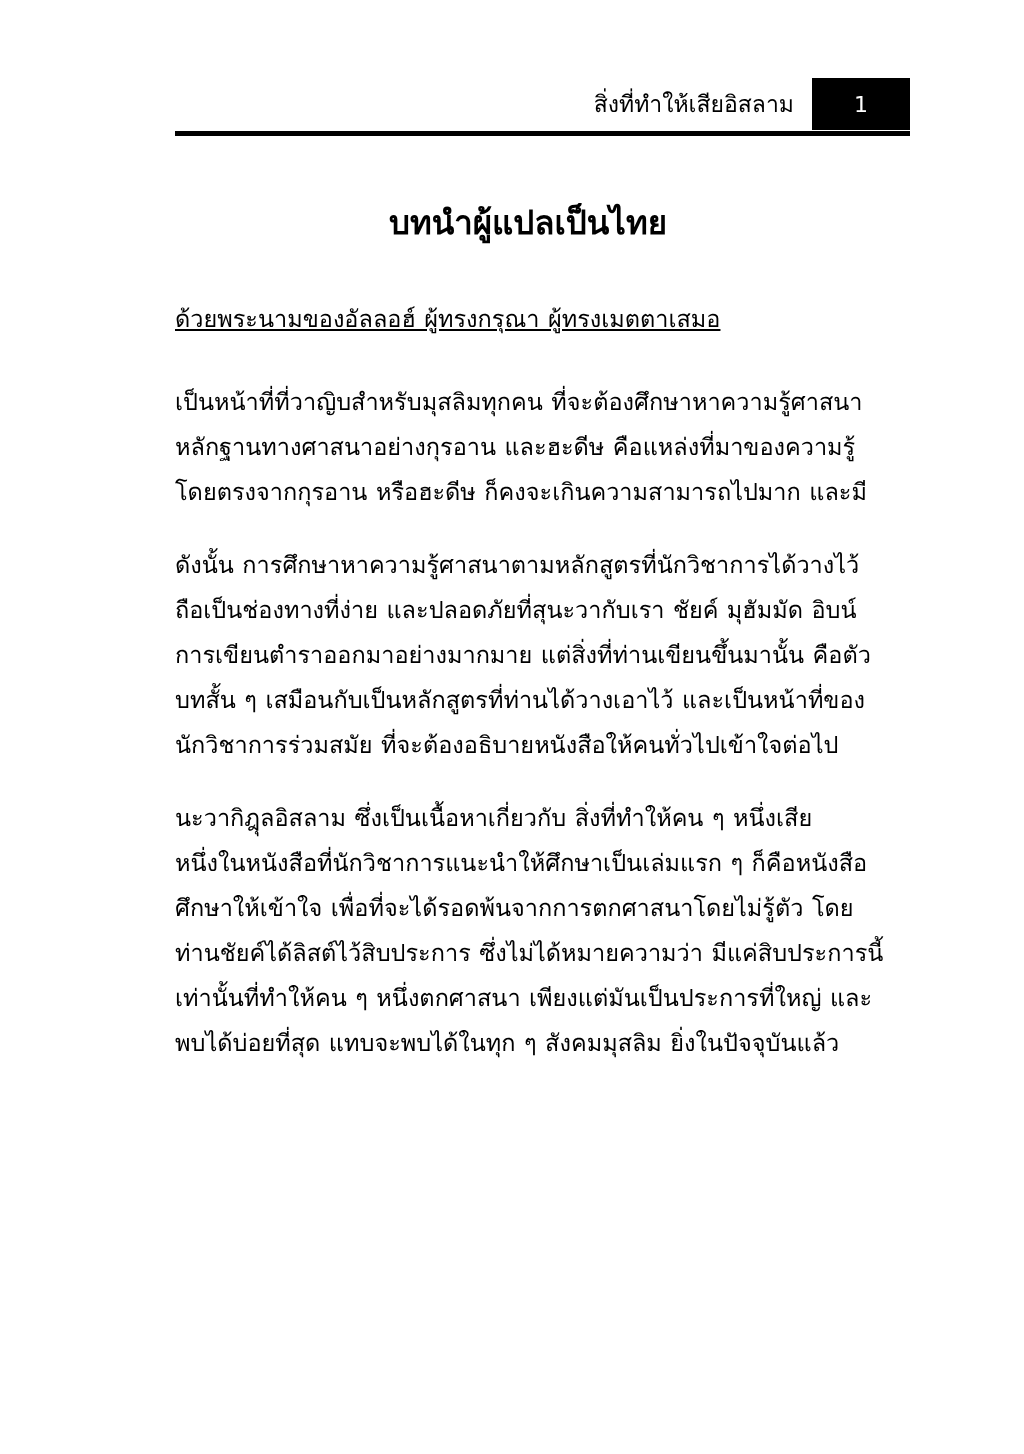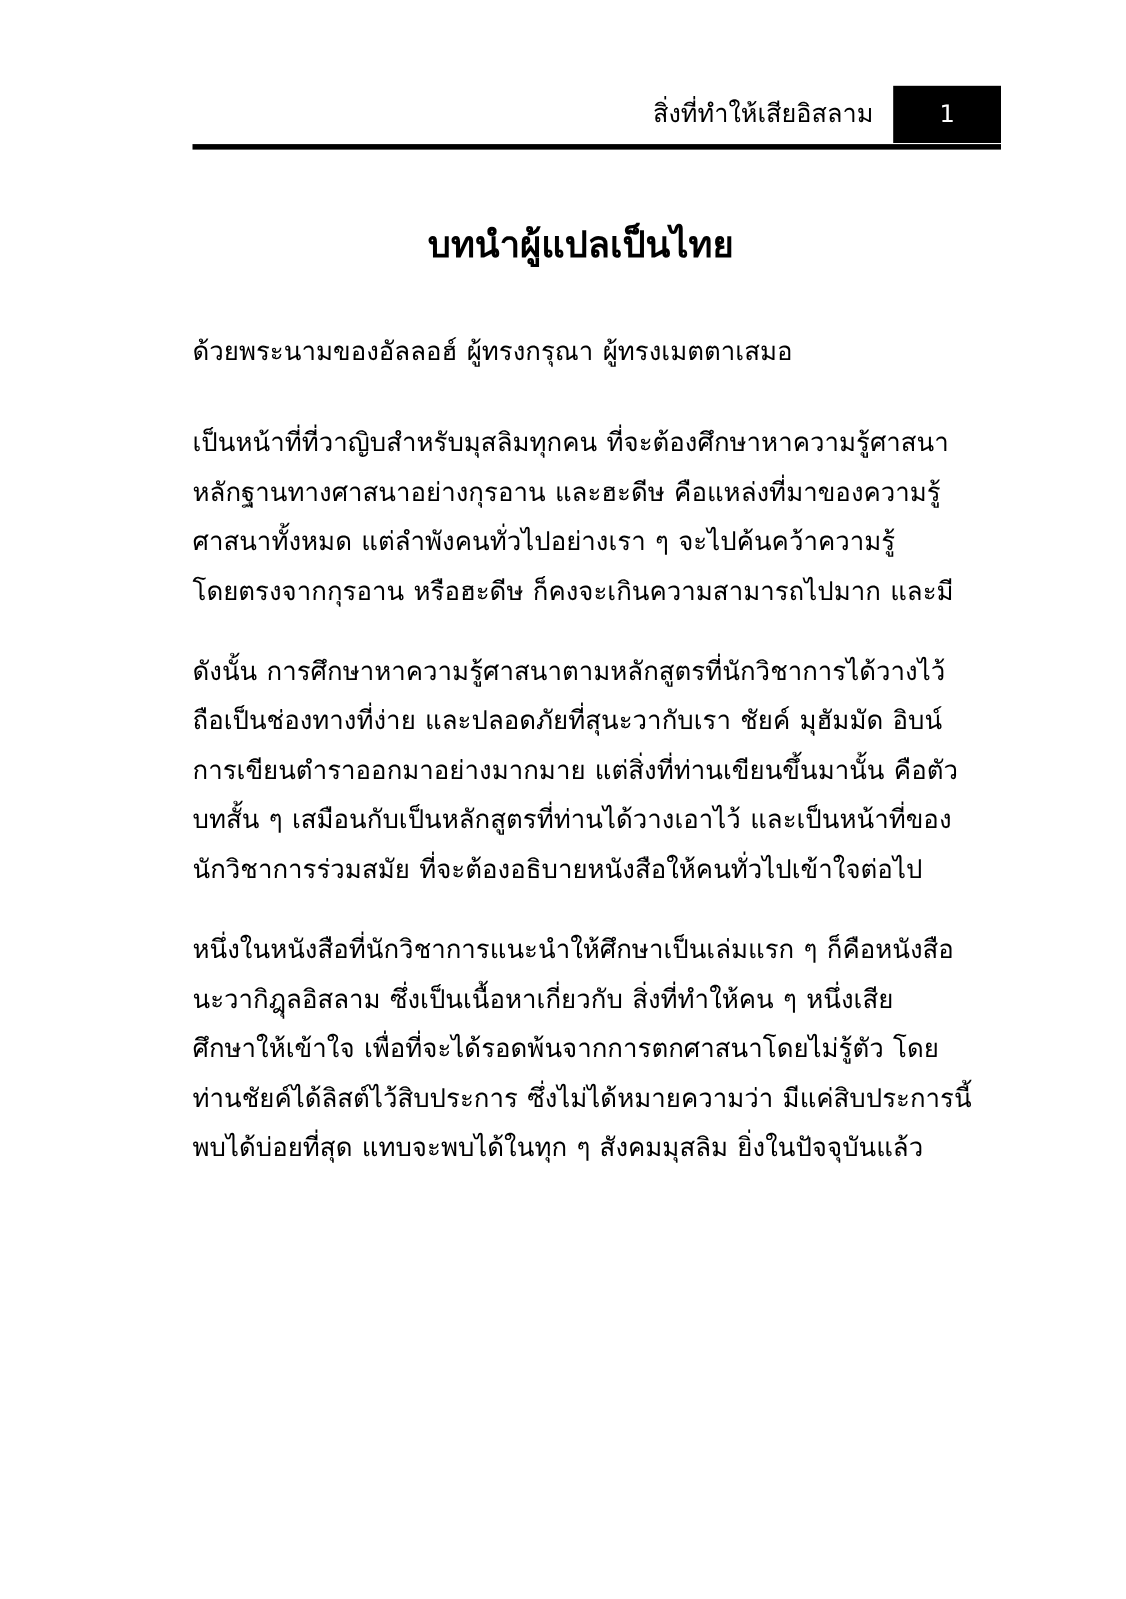--- a/index.html
+++ b/index.html
@@ -77,20 +77,21 @@
   }
   .para {
     font-size: 23.5px;
     line-height: 45px;
     margin: 0 0 28px 0;
     text-align: left;
     word-spacing: 1px;
   }
   .para.first {
     margin-bottom: 38px;
+    text-decoration: underline;
   }
   .para .ln {
     display: block;
     white-space: nowrap;
   }
 </style>
 </head>
 <body>
 
 <div class="page">
@@ -107,34 +108,34 @@
 
   <div class="body-text">
 
     <p class="para first">
       <span class="ln">ด้วยพระนามของอัลลอฮ์ ผู้ทรงกรุณา ผู้ทรงเมตตาเสมอ</span>
     </p>
 
     <p class="para">
       <span class="ln">เป็นหน้าที่ที่วาญิบสำหรับมุสลิมทุกคน ที่จะต้องศึกษาหาความรู้ศาสนา</span>
       <span class="ln">หลักฐานทางศาสนาอย่างกุรอาน และฮะดีษ คือแหล่งที่มาของความรู้</span>
-      <span class="ln">ศาสนาทั้งหมด แต่ลำพังคนทั่วไปอย่างเรา ๆ จะไปค้นคว้าความรู้</span>
       <span class="ln">โดยตรงจากกุรอาน หรือฮะดีษ ก็คงจะเกินความสามารถไปมาก และมี</span>
     </p>
 
     <p class="para">
       <span class="ln">ดังนั้น การศึกษาหาความรู้ศาสนาตามหลักสูตรที่นักวิชาการได้วางไว้</span>
       <span class="ln">ถือเป็นช่องทางที่ง่าย และปลอดภัยที่สุนะวากับเรา ชัยค์ มุฮัมมัด อิบน์</span>
       <span class="ln">การเขียนตำราออกมาอย่างมากมาย แต่สิ่งที่ท่านเขียนขึ้นมานั้น คือตัว</span>
       <span class="ln">บทสั้น ๆ เสมือนกับเป็นหลักสูตรที่ท่านได้วางเอาไว้ และเป็นหน้าที่ของ</span>
       <span class="ln">นักวิชาการร่วมสมัย ที่จะต้องอธิบายหนังสือให้คนทั่วไปเข้าใจต่อไป</span>
     </p>
 
     <p class="para">
+      <span class="ln">นะวากิฎุลอิสลาม ซึ่งเป็นเนื้อหาเกี่ยวกับ สิ่งที่ทำให้คน ๆ หนึ่งเสีย</span>
       <span class="ln">หนึ่งในหนังสือที่นักวิชาการแนะนำให้ศึกษาเป็นเล่มแรก ๆ ก็คือหนังสือ</span>
-      <span class="ln">นะวากิฎุลอิสลาม ซึ่งเป็นเนื้อหาเกี่ยวกับ สิ่งที่ทำให้คน ๆ หนึ่งเสีย</span>
       <span class="ln">ศึกษาให้เข้าใจ เพื่อที่จะได้รอดพ้นจากการตกศาสนาโดยไม่รู้ตัว โดย</span>
       <span class="ln">ท่านชัยค์ได้ลิสต์ไว้สิบประการ ซึ่งไม่ได้หมายความว่า มีแค่สิบประการนี้</span>
+      <span class="ln">เท่านั้นที่ทำให้คน ๆ หนึ่งตกศาสนา เพียงแต่มันเป็นประการที่ใหญ่ และ</span>
       <span class="ln">พบได้บ่อยที่สุด แทบจะพบได้ในทุก ๆ สังคมมุสลิม ยิ่งในปัจจุบันแล้ว</span>
     </p>
 
   </div>
 </div>
 
 </body></html>

